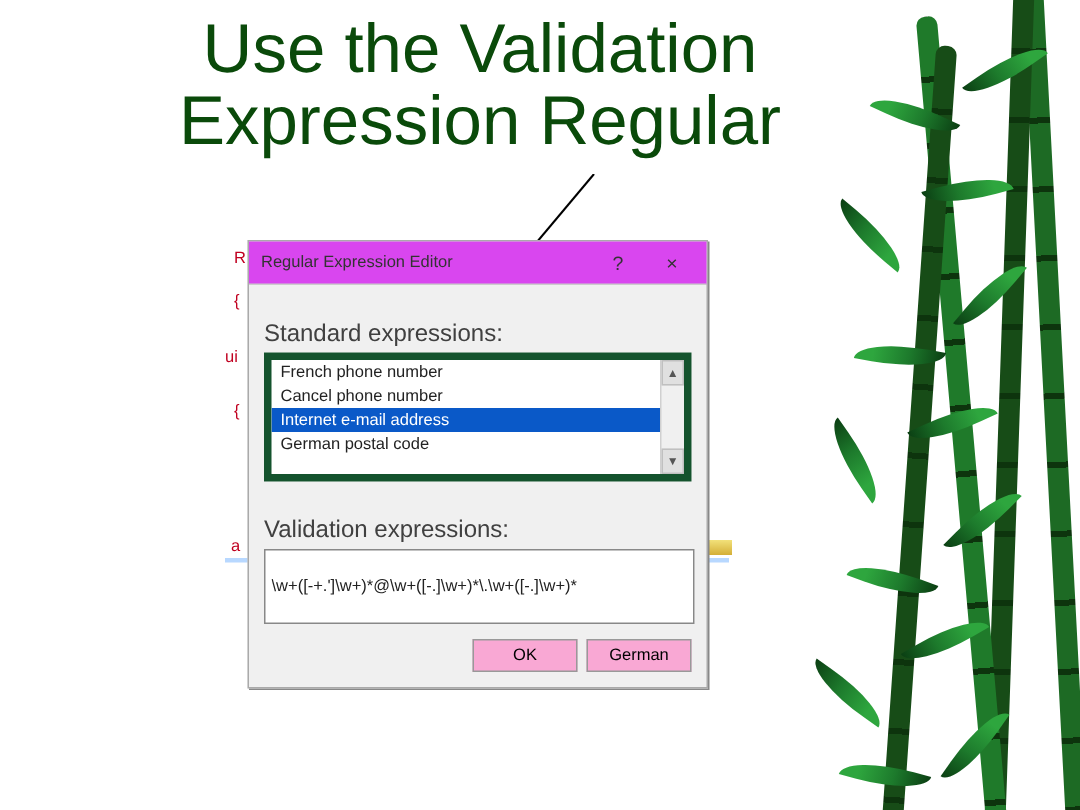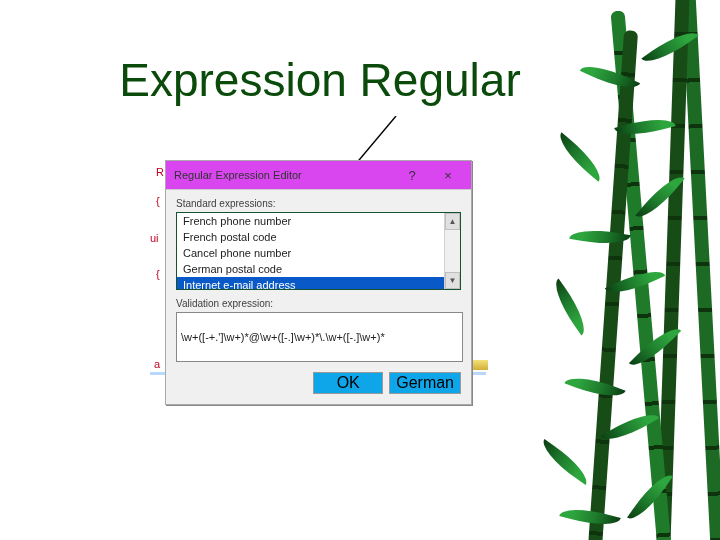--- a/index.html
+++ b/index.html
@@ -3,30 +3,30 @@
 <meta charset="utf-8">
 <style>
   html,body{margin:0;padding:0;width:720px;height:540px;background:#fff;font-family:"Segoe UI",Tahoma,sans-serif;overflow:hidden;}
   .slide{position:relative;width:720px;height:540px;}
   .title{position:absolute;top:8px;left:60px;width:520px;font-family:Impact,"Arial Black",sans-serif;font-size:46px;line-height:1.05;text-align:center;color:#0a4a0a;font-weight:400;}
   
   .dialog{position:absolute;left:165px;top:160px;width:305px;background:#f0f0f0;border:1px solid #aaa;box-shadow:1px 1px 0 #888;}
   .titlebar{display:flex;align-items:center;height:28px;background:#d946ef;border-bottom:1px solid #ccc;padding:0 6px 0 8px;font-size:11px;color:#333;}
   .titlebar .caption{flex:1;}
   .titlebar .winbtn{width:34px;height:22px;margin-left:2px;display:flex;align-items:center;justify-content:center;font-size:13px;color:#333;background:transparent;border:none;cursor:default;}
-  .section-label{font-size:10px;color:#404040;margin:8px 0 3px 10px;}
-  .listbox{margin:0 10px;background:#fff;border:1px solid #14532d;height:76px;position:relative;overflow:hidden;}
+  .section-label{font-size:16px;color:#404040;margin:24px 0 3px 10px;}
+  .listbox{margin:0 10px;background:#fff;border:5px solid #14532d;height:76px;position:relative;overflow:hidden;}
   .listitem{font-size:11px;padding:1px 6px;height:14px;line-height:14px;color:#222;cursor:default;}
   .listitem.selected{background:#0a59c8;color:#fff;}
   .scroll{position:absolute;right:0;top:0;bottom:0;width:15px;background:#f0f0f0;border-left:1px solid #d0d0d0;display:flex;flex-direction:column;}
   .scrollbtn{height:15px;background:#e0e0e0;border:1px solid #c0c0c0;display:flex;align-items:center;justify-content:center;font-size:8px;color:#555;}
   .scrolltrack{flex:1;}
   .textbox{margin:0 10px;background:#fff;border:1px solid #888;height:18px;font-size:11px;padding:15px 4px;color:#222;width:calc(100% - 28px);}
   .btnrow{display:flex;justify-content:flex-end;gap:6px;padding:10px 10px 10px 0;}
-  .btn{min-width:70px;height:22px;font-size:16px;border:1px solid #999;background:#0ea5e9;cursor:default;}
+  .btn{min-width:70px;height:22px;font-size:11px;border:1px solid #999;background:#f9a8d4;cursor:default;}
   
   .frag{position:absolute;font-size:11px;color:#c00020;}
   
   .arrow{position:absolute;left:296px;top:116px;width:110px;height:120px;}
   
   .bamboo-wrap{position:absolute;right:0;top:0;width:170px;height:540px;pointer-events:none;}
   .cane{position:absolute;bottom:-10px;width:14px;border-radius:6px 6px 0 0;
     background:repeating-linear-gradient(180deg,#174c17 0 42px,#0d340d 42px 46px);}
   .cane.c1{right:10px;height:560px;transform:rotate(-3deg);background:repeating-linear-gradient(180deg,#1d6a24 0 42px,#0d340d 42px 46px);}
   .cane.c2{right:40px;height:560px;transform:rotate(2deg);}
@@ -50,21 +50,21 @@
   .leaf.l13{right:40px;top:490px;transform:rotate(-55deg);}
   .leaf.l14{right:100px;top:510px;transform:rotate(15deg) scaleX(-1);}
   .bottombar{position:absolute;left:150px;top:372px;width:336px;height:3px;background:#b8d8ff;}
   .goldstrip{position:absolute;left:460px;top:360px;width:28px;height:10px;background:linear-gradient(#f2e17a,#d4af37);}
 </style>
 </head>
 <body>
 
 <div class="slide">
   <div class="title">
-    <br>
+    <span>Use the Validation</span><br>
     <span>Expression Regular</span>
   </div>
 
   <svg class="arrow">
     <line x1="100" y1="0" x2="6" y2="112" stroke="#000" stroke-width="1.4"></line>
   </svg>
 
   <span class="frag" style="left:156px;top:166px">R</span>
   <span class="frag" style="left:156px;top:195px">{</span>
   <span class="frag" style="left:150px;top:232px">ui</span>
@@ -80,32 +80,31 @@
           <span>?</span>
         </button>
       <button class="winbtn">
           <span>×</span>
         </button>
     </div>
 
     <div class="section-label">Standard expressions:</div>
     <div class="listbox">
       <div class="listitem">French phone number</div>
-      <div class="listitem">French postal code</div>
       <div class="listitem">Cancel phone number</div>
+      <div class="listitem selected">Internet e-mail address</div>
       <div class="listitem">German postal code</div>
-      <div class="listitem selected">Internet e-mail address</div>
       <div class="scroll">
         <div class="scrollbtn">▲</div>
         <div class="scrolltrack"></div>
         <div class="scrollbtn">▼</div>
       </div>
     </div>
 
-    <div class="section-label">Validation expression:</div>
+    <div class="section-label">Validation expressions:</div>
     <input class="textbox" value="\w+([-+.']\w+)*@\w+([-.]\w+)*\.\w+([-.]\w+)*" style="">
 
     <div class="btnrow">
       <button class="btn">OK</button>
       <button class="btn">German</button>
     </div>
   </div>
 
   <div class="bamboo-wrap">
     <div class="cane c1"></div>

